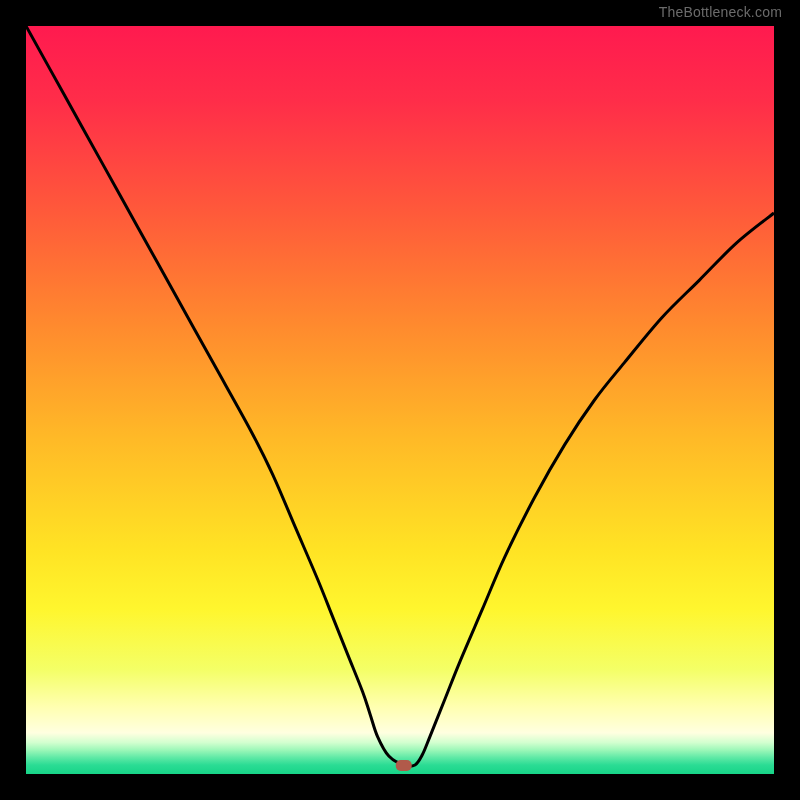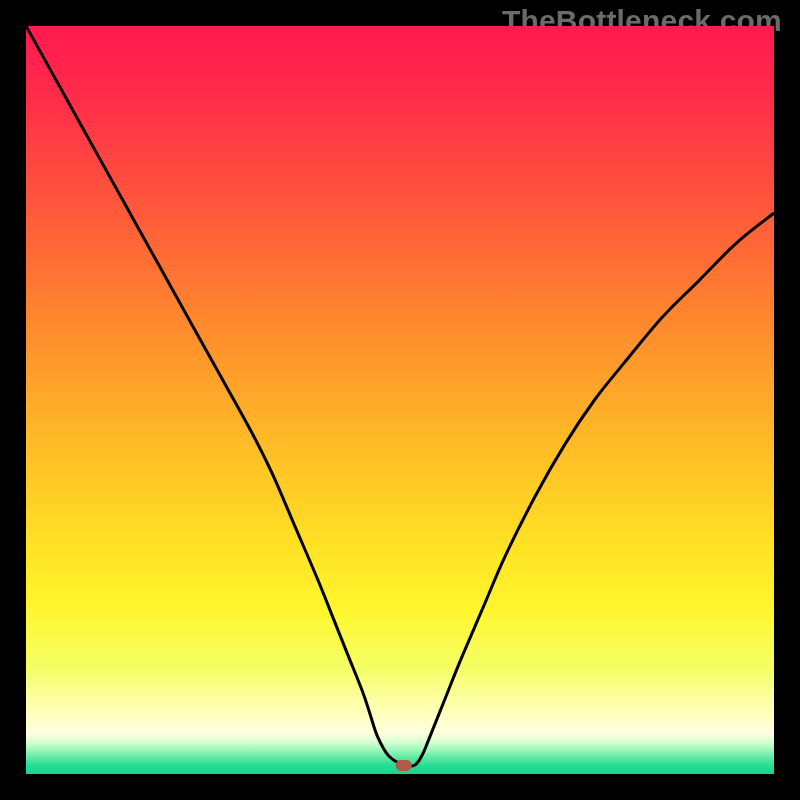--- a/index.html
+++ b/index.html
@@ -16,22 +16,22 @@
     left: 0; top: 0;
     width: 800px;
     height: 800px;
     background: #000;
   }
   .watermark {
     position: absolute;
     top: 4px;
     right: 18px;
     color: #6b6b6b;
-    font-size: 30px;
-    font-weight: 700;
+    font-size: 14px;
+    font-weight: 400;
     letter-spacing: 0.2px;
   }
   svg {
     position: absolute;
     left: 26px;
     top: 26px;
   }
 </style>
 </head>
 <body>

